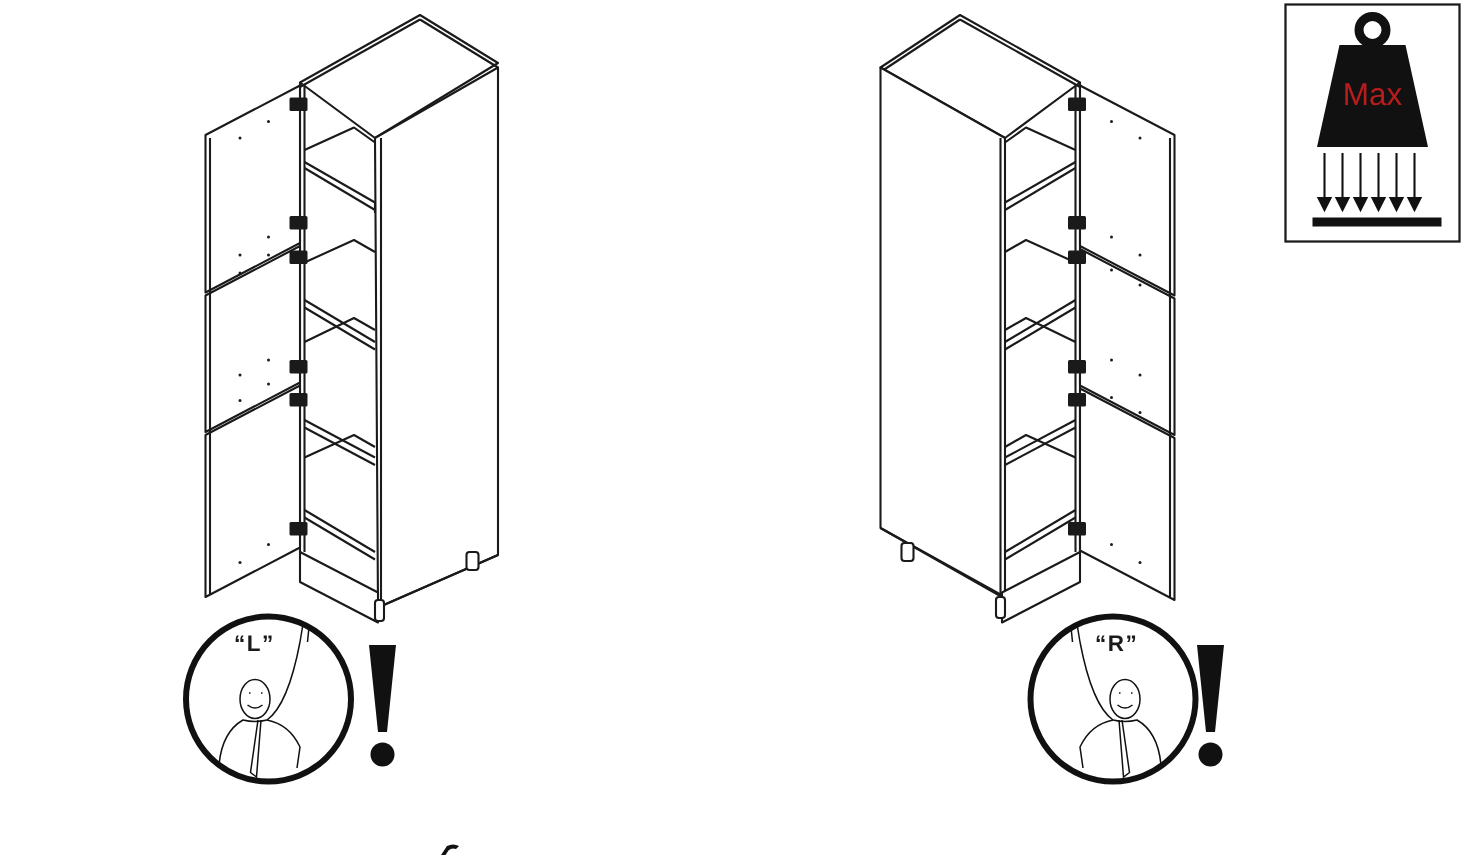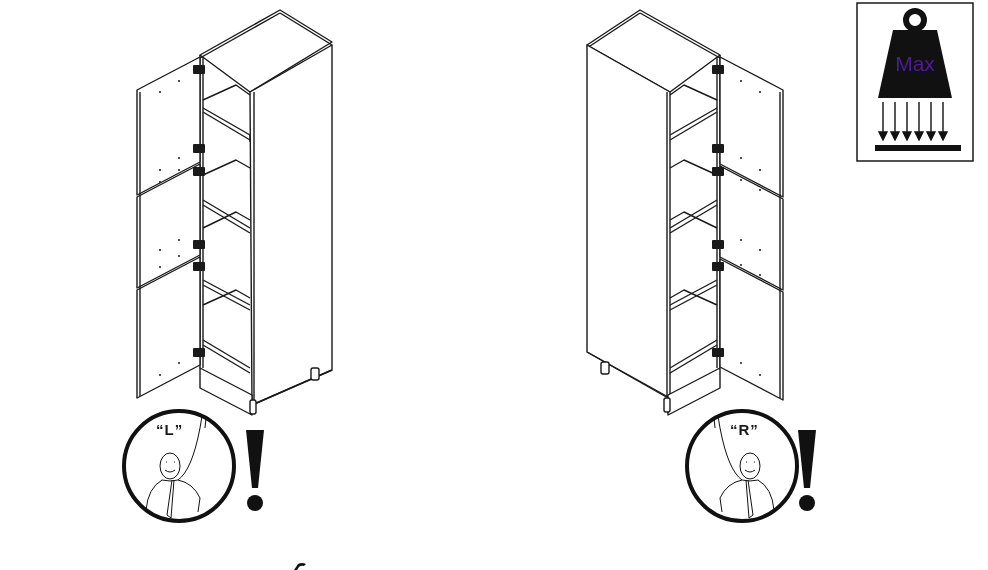--- a/index.html
+++ b/index.html
@@ -1,20 +1,20 @@
 <!DOCTYPE html>
 <html><head>
 <meta charset="utf-8">
 <style>
   html, body { margin: 0; padding: 0; background: #ffffff; }
   body { width: 988px; height: 570px; position: relative; overflow: hidden;
          font-family: "Liberation Sans", sans-serif; }
   .layer { position: absolute; left: 0; top: 0; }
   .max-text { position: absolute; left: 885px; top: 52px; width: 60px; text-align: center;
-              color: #4c1d95; font-size: 21px; font-family: "Liberation Sans", sans-serif; }
+              color: #b91c1c; font-size: 21px; font-family: "Liberation Sans", sans-serif; }
   .quote-L { position: absolute; left: 156px; top: 421px; font-size: 15px; font-weight: bold; color:#1a1a1a;
              font-family: "Liberation Sans", sans-serif; letter-spacing: 1px; }
   .quote-R { position: absolute; left: 730px; top: 421px; font-size: 15px; font-weight: bold; color:#1a1a1a;
              font-family: "Liberation Sans", sans-serif; letter-spacing: 1px; }
 </style>
 </head>
 <body>
 
 <svg class="layer" width="988" height="570" viewBox="0 0 988 570">
   <g fill="none" stroke="#1a1a1a" stroke-width="1.4" stroke-linejoin="round">

